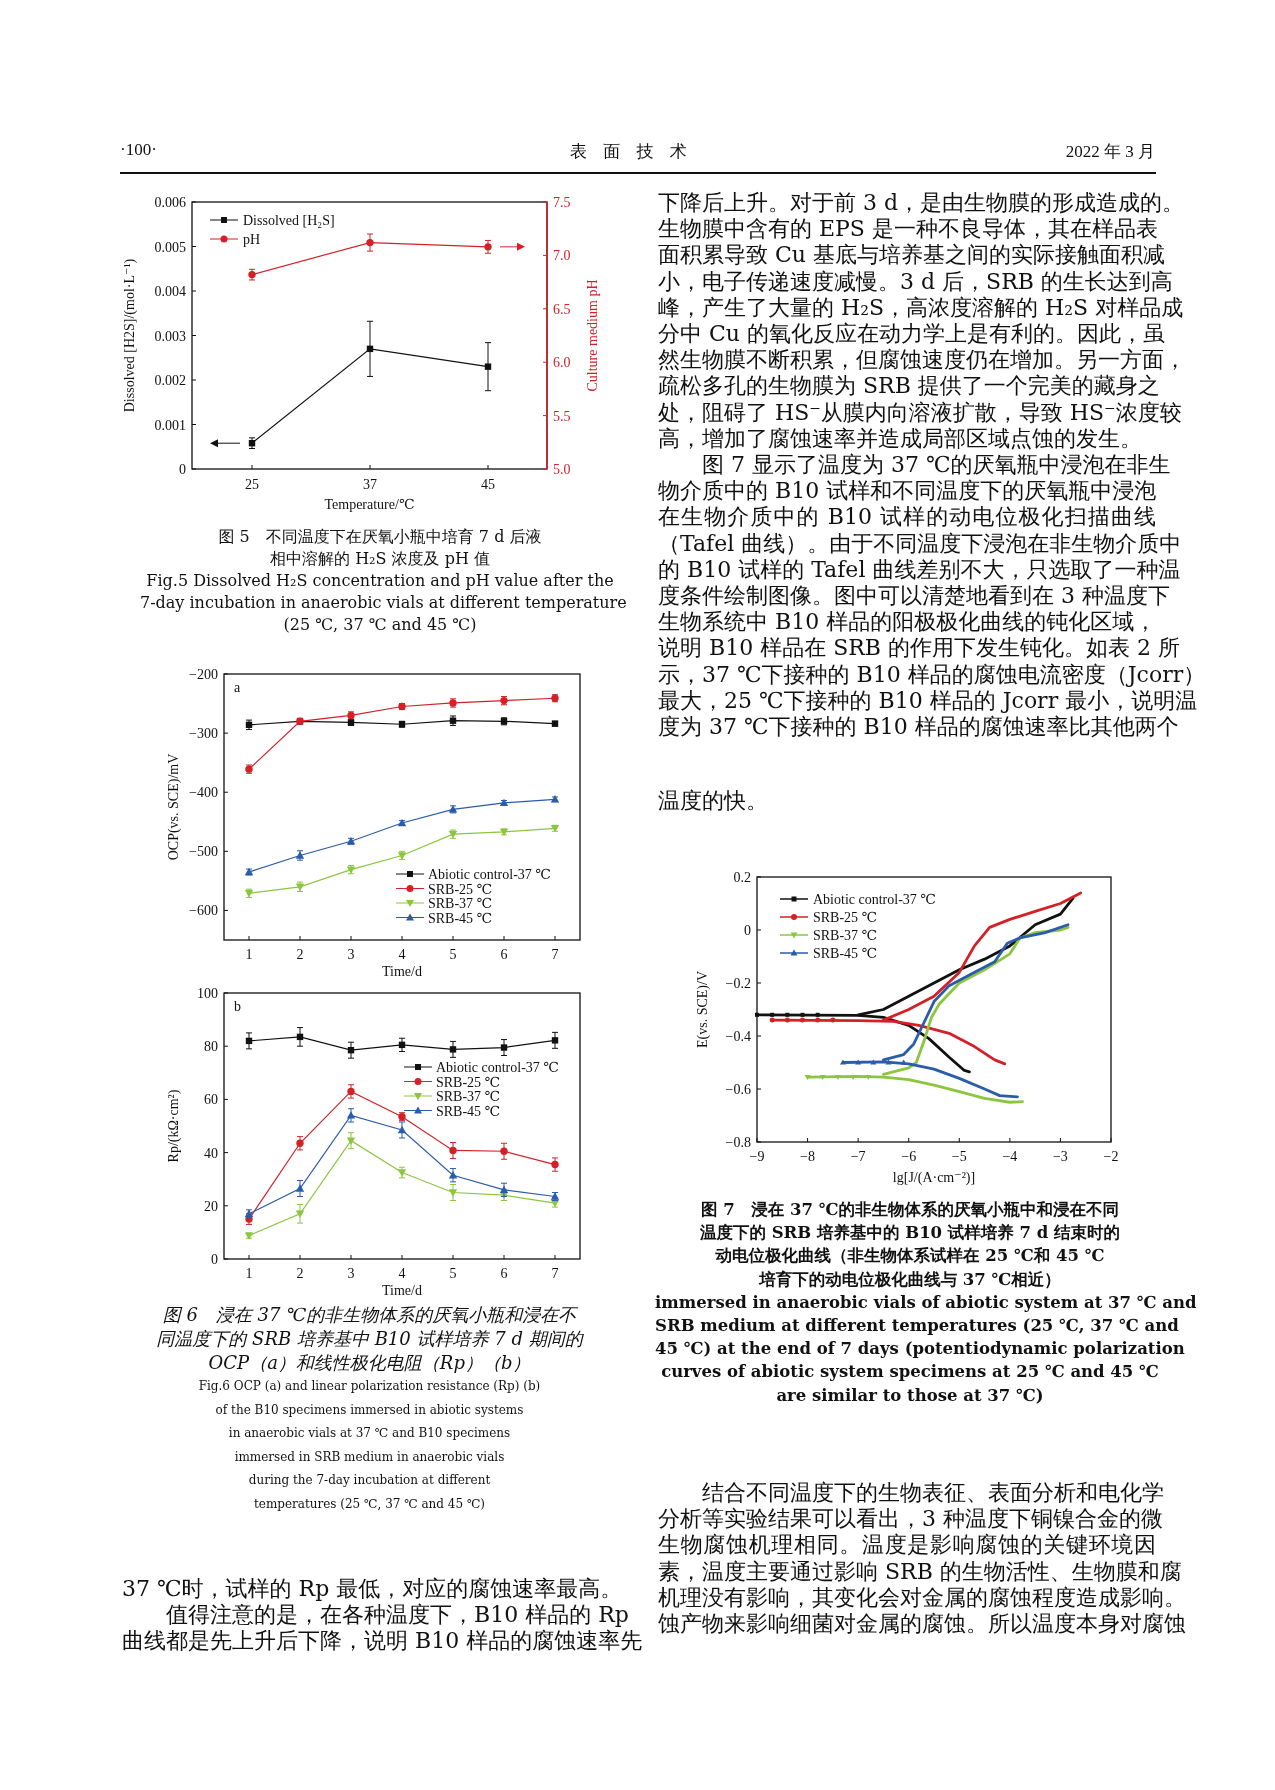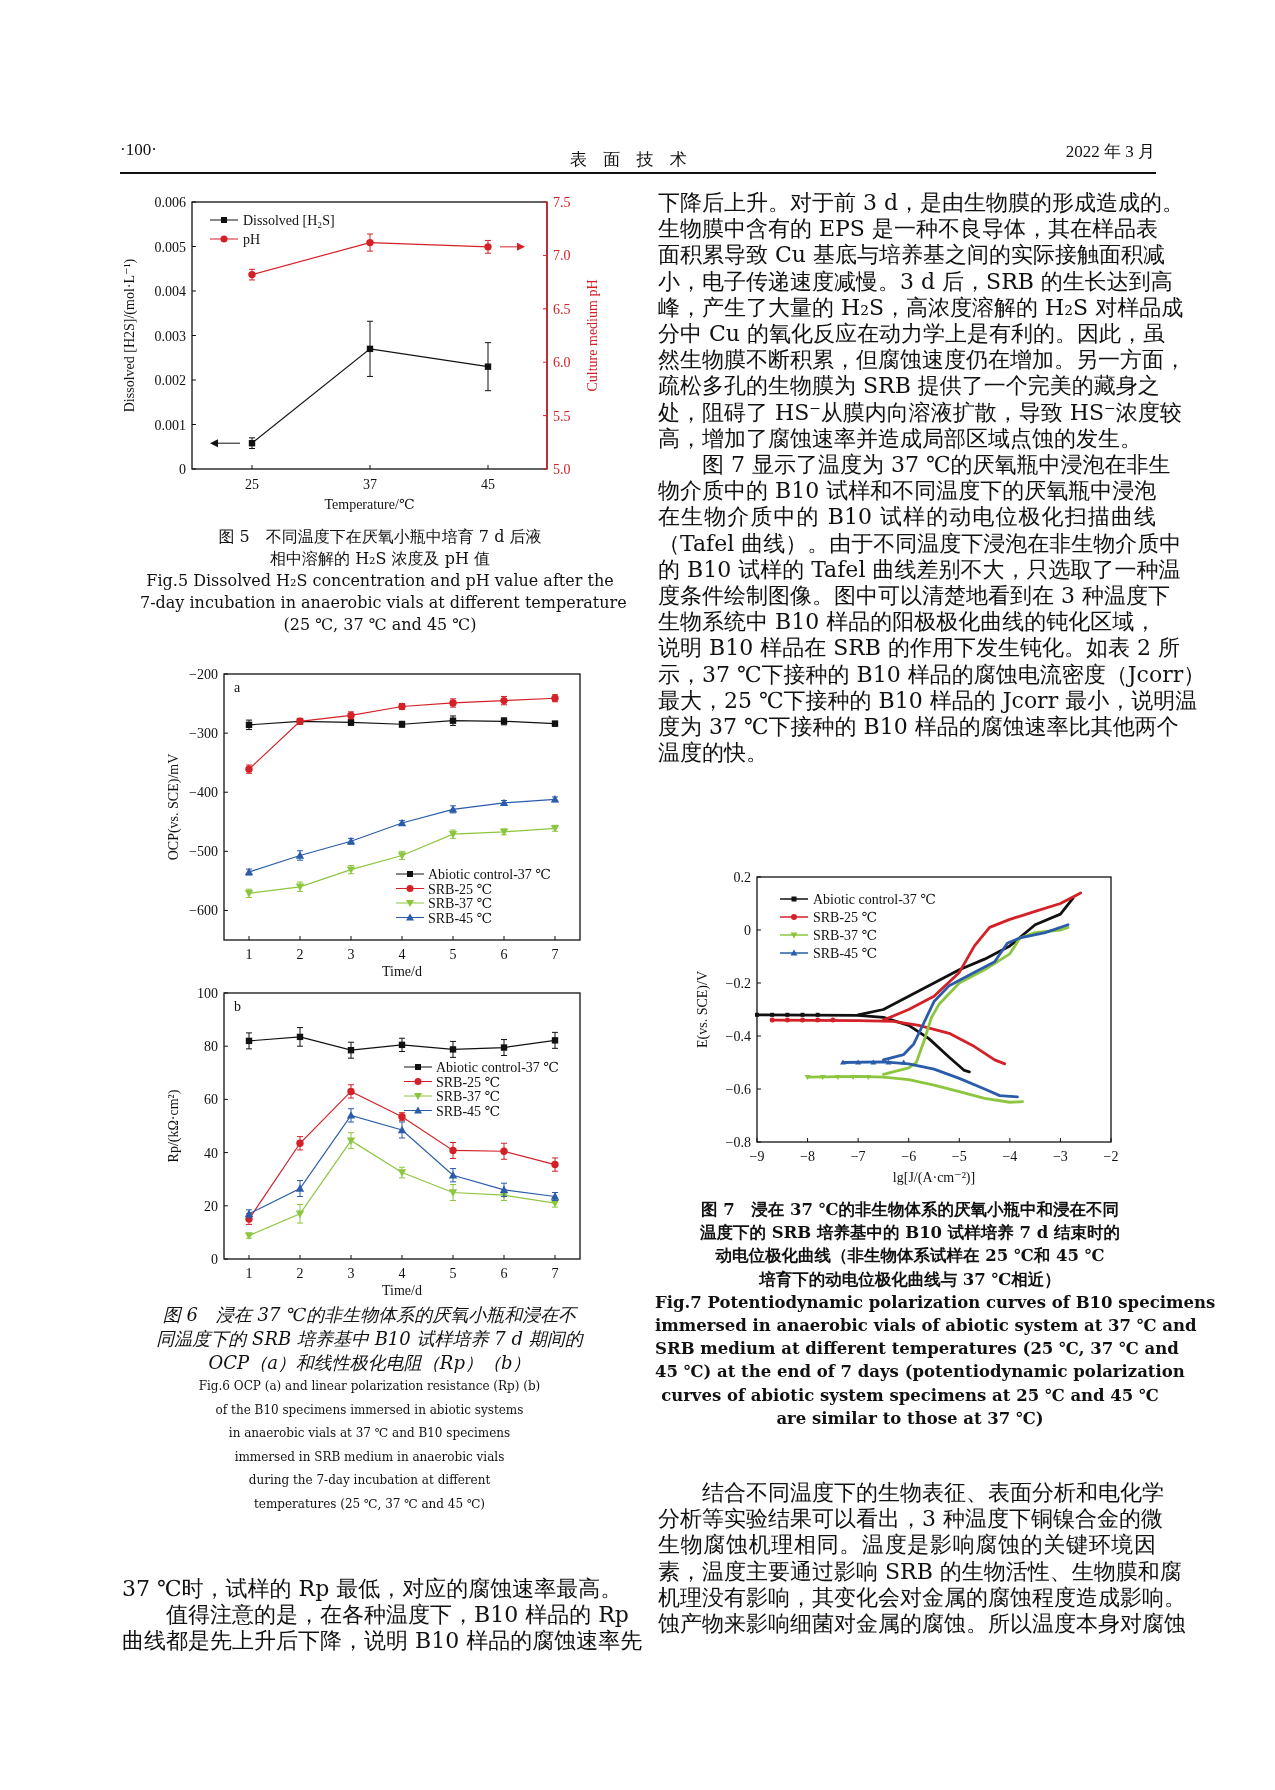--- a/index.html
+++ b/index.html
@@ -10,21 +10,21 @@
   .para{font-size:22px;line-height:26.2px;text-align:justify;text-align-last:justify;}
   .para .ln{display:block;white-space:nowrap;}
   .cap{font-size:16px;line-height:22px;text-align:center;}
   .cap .ln{display:block;white-space:nowrap;}
   svg text{font-family:"Liberation Serif","DejaVu Serif",serif;}
 </style>
 </head>
 <body>
 
 <div class="abs hdr" style="left:120px;">·100·</div>
-<div class="abs hdr" style="left:570px;letter-spacing:6px;margin-top:8px;">表 面 技 术</div>
+<div class="abs hdr" style="left:570px;letter-spacing:6px;">表 面 技 术</div>
 <div class="abs hdr" style="right:120px;">2022 年 3 月</div>
 <div class="abs rule"></div>
 
 <svg class="abs" id="fig5" style="left:110px;top:190px;" width="520" height="330">
     <rect x="82" y="12" width="355" height="267" fill="none" stroke="#111" stroke-width="1.3"></rect>
     <line x1="437" y1="12" x2="437" y2="279" stroke="#d42027" stroke-width="1.5"></line>
     <line x1="82" y1="279" x2="86" y2="279" stroke="#111"></line>
     <text x="76" y="284" font-size="14" text-anchor="end" fill="#111">0</text>
     <line x1="82" y1="234.5" x2="86" y2="234.5" stroke="#111"></line>
     <text x="76" y="239.5" font-size="14" text-anchor="end" fill="#111">0.001</text>
@@ -459,21 +459,21 @@
     <span class="ln">物介质中的 B10 试样和不同温度下的厌氧瓶中浸泡</span>
     <span class="ln">在生物介质中的 B10 试样的动电位极化扫描曲线</span>
     <span class="ln">（Tafel 曲线）。由于不同温度下浸泡在非生物介质中</span>
     <span class="ln">的 B10 试样的 Tafel 曲线差别不大，只选取了一种温</span>
     <span class="ln">度条件绘制图像。图中可以清楚地看到在 3 种温度下</span>
     <span class="ln">生物系统中 B10 样品的阳极极化曲线的钝化区域，</span>
     <span class="ln">说明 B10 样品在 SRB 的作用下发生钝化。如表 2 所</span>
     <span class="ln">示，37 ℃下接种的 B10 样品的腐蚀电流密度（Jcorr）</span>
     <span class="ln">最大，25 ℃下接种的 B10 样品的 Jcorr 最小，说明温</span>
     <span class="ln">度为 37 ℃下接种的 B10 样品的腐蚀速率比其他两个</span>
-    <span class="ln" style="text-align-last: left;">温度的快。</span>
+    <span class="ln" style="text-align-last: left; margin-top: 48px;">温度的快。</span>
   </div>
 
 <svg class="abs" id="fig7" style="left:685px;top:870px;" width="460" height="320">
     <rect x="72" y="7" width="354" height="265" fill="none" stroke="#111" stroke-width="1.3"></rect>
     <line x1="72" y1="272" x2="72" y2="268" stroke="#111"></line>
     <text x="72" y="291" font-size="14" text-anchor="middle" fill="#111">−9</text>
     <line x1="122.57142857142857" y1="272" x2="122.57142857142857" y2="268" stroke="#111"></line>
     <text x="122.57142857142857" y="291" font-size="14" text-anchor="middle" fill="#111">−8</text>
     <line x1="173.14285714285714" y1="272" x2="173.14285714285714" y2="268" stroke="#111"></line>
     <text x="173.14285714285714" y="291" font-size="14" text-anchor="middle" fill="#111">−7</text>
@@ -541,21 +541,20 @@
     <line x1="95" y1="83" x2="123" y2="83" stroke="#2a5caa" stroke-width="1.5"></line>
     <polygon points="109,79.5 105.5,85.5 112.5,85.5" fill="#2a5caa"></polygon>
     <text x="128" y="88" font-size="14" fill="#111">SRB-45 ℃</text>
   </svg>
 
 <div class="abs cap" style="left:655px;top:1198px;width:510px;font-size:16.5px;line-height:23.2px;font-weight:bold;">
   <span class="ln">图 7　浸在 37 ℃的非生物体系的厌氧小瓶中和浸在不同</span>
   <span class="ln">温度下的 SRB 培养基中的 B10 试样培养 7 d 结束时的</span>
   <span class="ln">动电位极化曲线（非生物体系试样在 25 ℃和 45 ℃</span>
   <span class="ln">培育下的动电位极化曲线与 37 ℃相近）</span>
-  <span class="ln">Fig.7 Potentiodynamic polarization curves of B10 specimens</span>
   <span class="ln">immersed in anaerobic vials of abiotic system at 37 ℃ and</span>
   <span class="ln">SRB medium at different temperatures (25 ℃, 37 ℃ and</span>
   <span class="ln">45 ℃) at the end of 7 days (potentiodynamic polarization</span>
   <span class="ln">curves of abiotic system specimens at 25 ℃ and 45 ℃</span>
   <span class="ln">are similar to those at 37 ℃)</span>
 </div>
 
 <div class="abs para" style="left:658px;top:1480px;width:498px;" id="rt-bot">
     <span class="ln">　　结合不同温度下的生物表征、表面分析和电化学</span>
     <span class="ln">分析等实验结果可以看出，3 种温度下铜镍合金的微</span>

